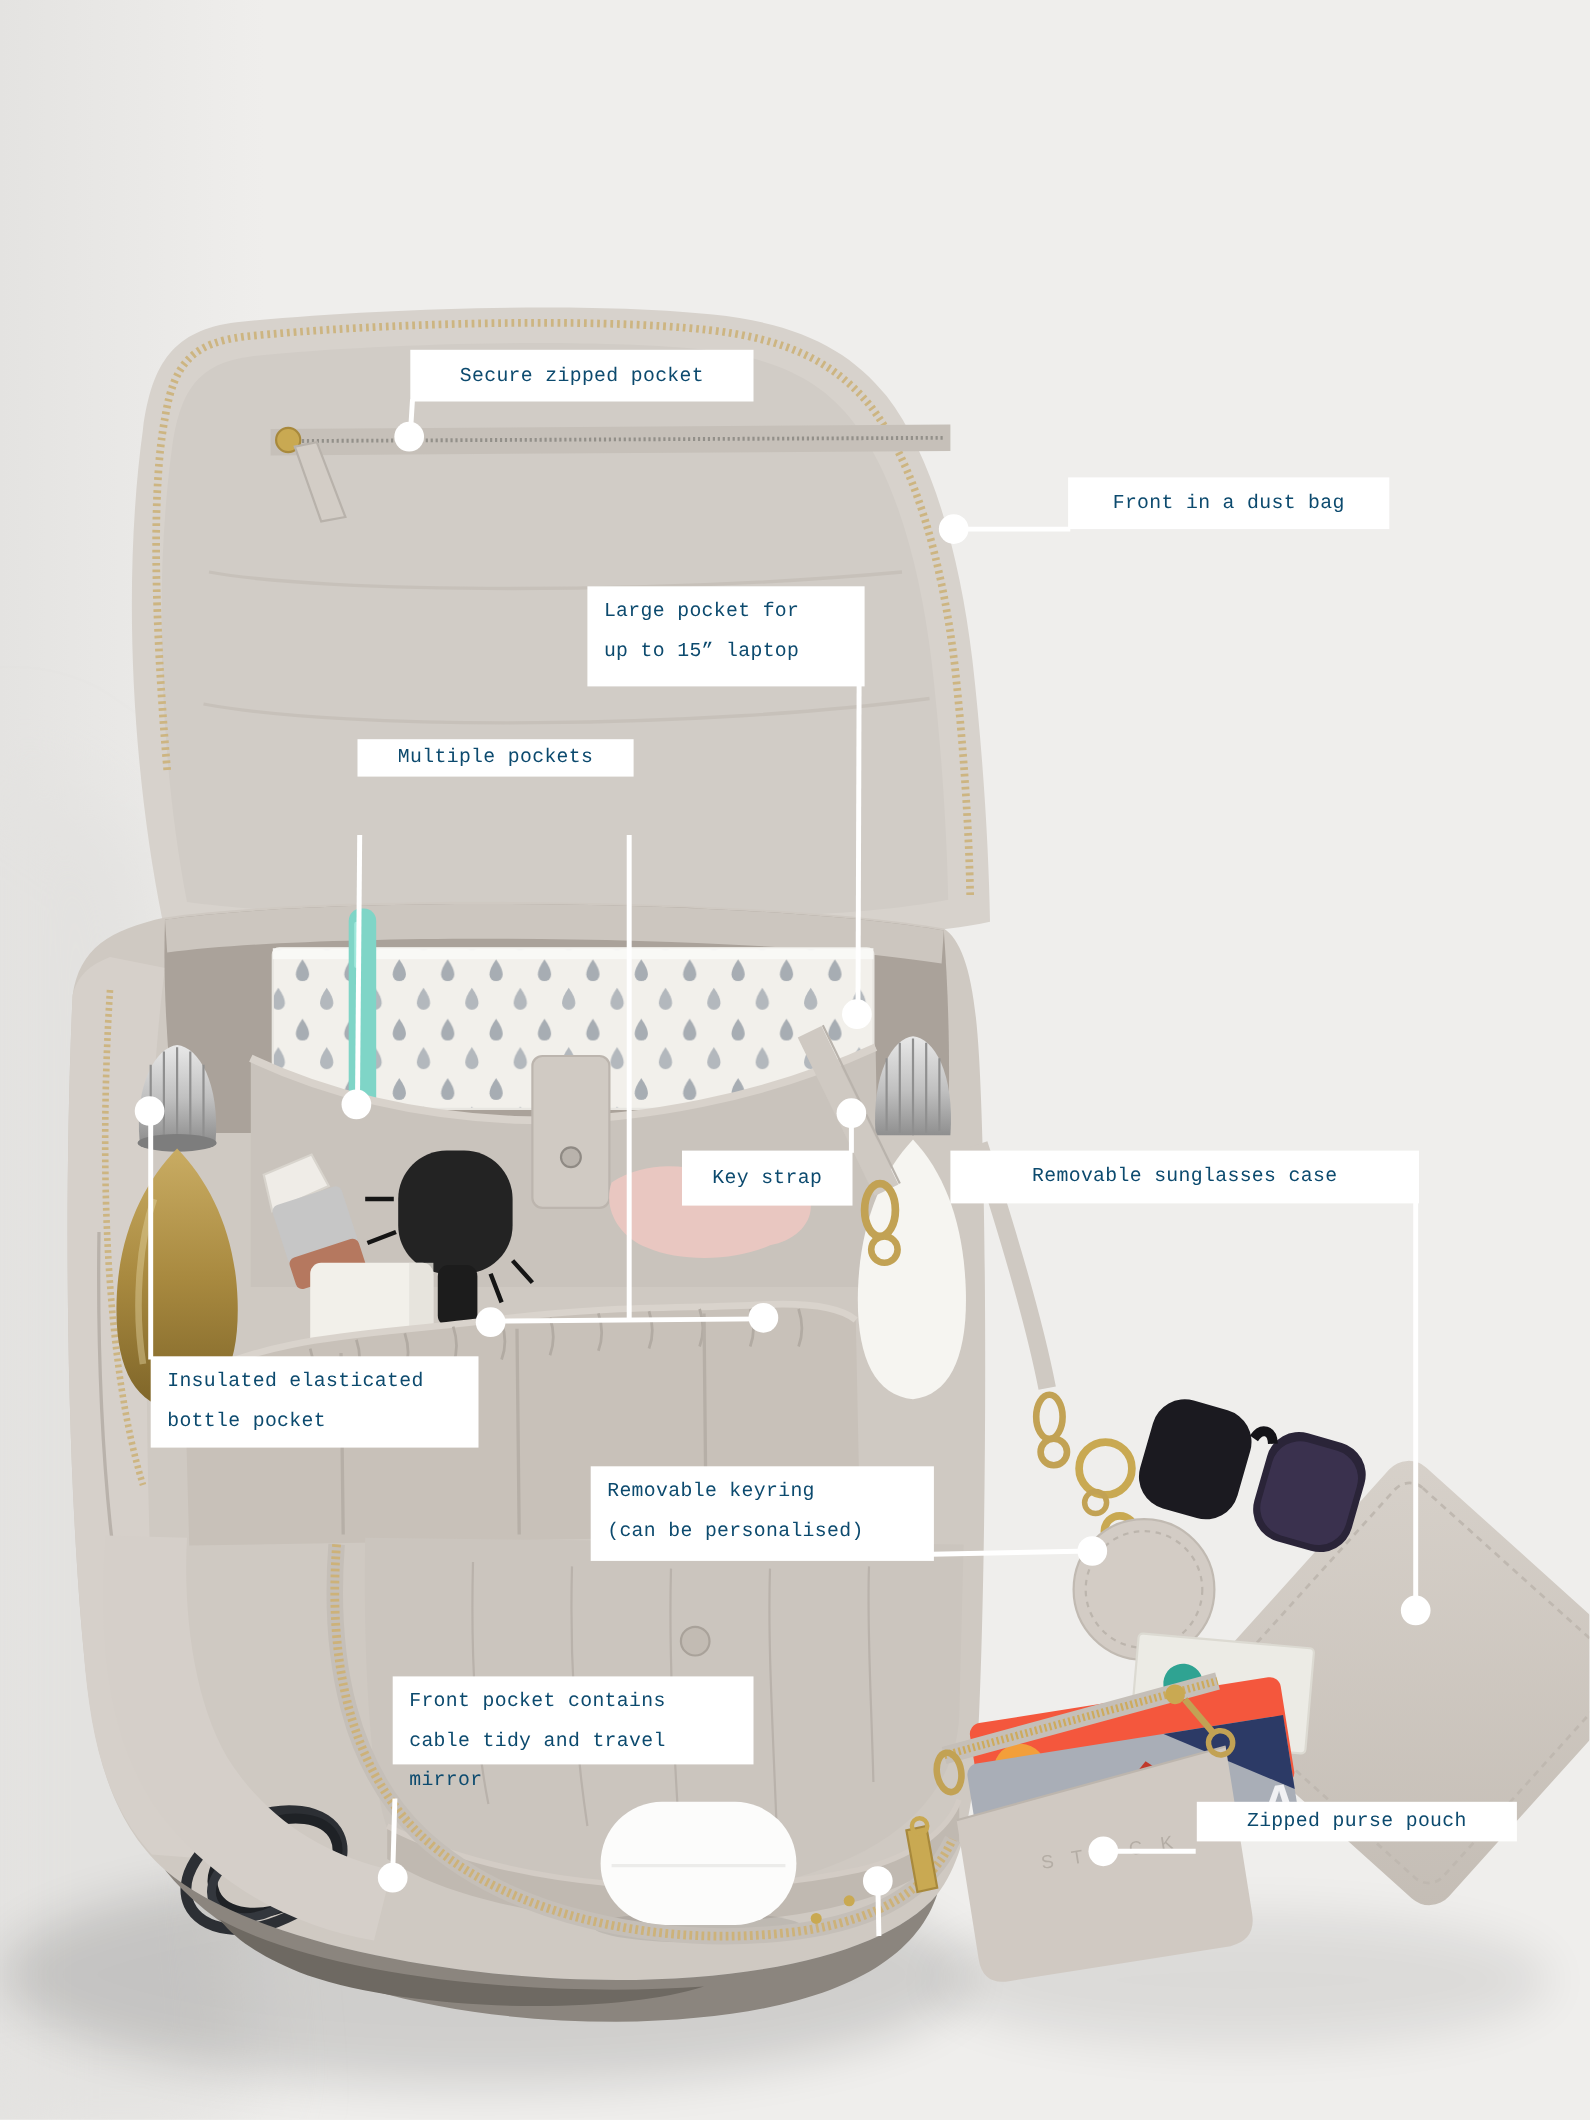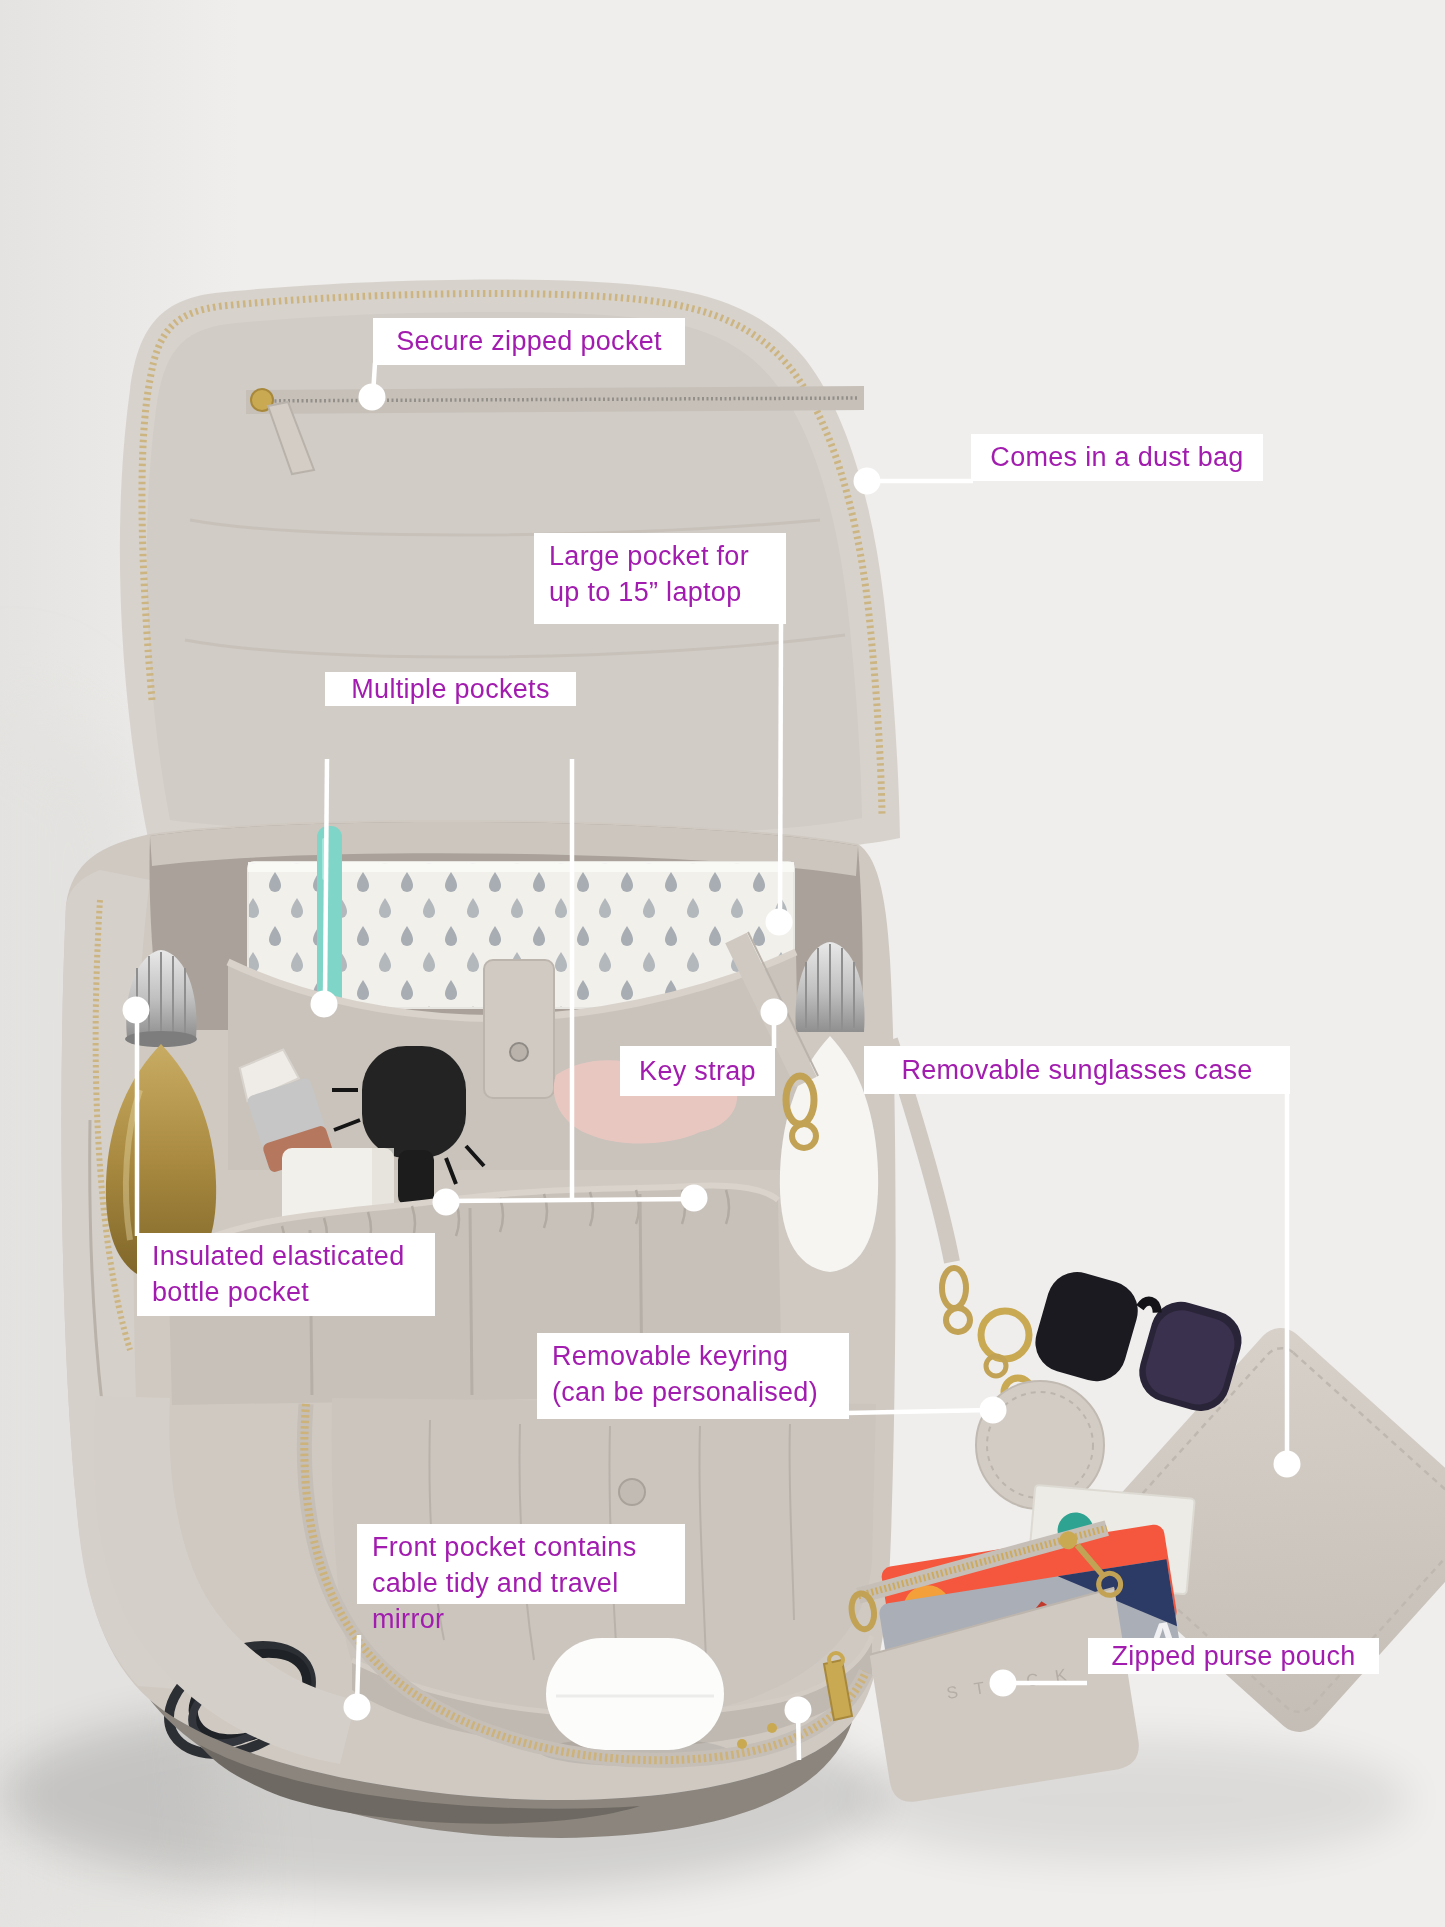--- a/index.html
+++ b/index.html
@@ -1,22 +1,22 @@
 <!DOCTYPE html>
 <html><head>
 <meta charset="utf-8">
 <style>
   html,body{margin:0;padding:0;background:#efeeec;}
   .stage{position:relative;width:1445px;height:1927px;overflow:hidden;background:#efeeec;
          font-family:"Liberation Sans",sans-serif;}
   .art,.overlay{position:absolute;left:0;top:0;width:1445px;height:1927px;}
   .overlay{z-index:5;pointer-events:none;}
   .labels{position:absolute;left:0;top:0;width:100%;height:100%;z-index:6;}
-  .callout{position:absolute;background:#ffffff;color:#a21caf;font-size:27px;
-           letter-spacing:.3px;box-sizing:border-box;white-space:pre-line;}
+  .callout{position:absolute;background:#ffffff;color:#0c4a6e;font-size:18px;
+           letter-spacing:.3px;box-sizing:border-box;white-space:pre-line;font-family:Liberation Mono, monospace;}
   .c-center{display:flex;align-items:center;justify-content:center;text-align:center;}
   .c-left{padding:5px 15px;line-height:36px;}
 </style>
 </head>
 <body>
 
 <div class="stage">
 
   <svg class="art" viewBox="0 0 1445 1927">
     <defs>
@@ -273,21 +273,21 @@
       <circle cx="136" cy="1010" r="13.5"></circle>
       <circle cx="993" cy="1410" r="13.5"></circle>
       <circle cx="357" cy="1707" r="13.5"></circle>
       <circle cx="1003" cy="1683" r="13.5"></circle>
       <circle cx="798" cy="1710" r="13.5"></circle>
     </g>
   </svg>
 
   <div class="labels">
     <div class="callout c-center" style="left:373px;top:318px;width:312px;height:47px">Secure zipped pocket</div>
-    <div class="callout c-center" style="left:971px;top:434px;width:292px;height:47px">Comes in a dust bag</div>
+    <div class="callout c-center" style="left:971px;top:434px;width:292px;height:47px">Front in a dust bag</div>
     <div class="callout c-left" style="left:534px;top:533px;width:252px;height:91px">Large pocket for
 up to 15” laptop</div>
     <div class="callout c-center" style="left:325px;top:672px;width:251px;height:34px">Multiple pockets</div>
     <div class="callout c-center" style="left:620px;top:1046px;width:155px;height:50px">Key strap</div>
     <div class="callout c-center" style="left:864px;top:1046px;width:426px;height:48px">Removable sunglasses case</div>
     <div class="callout c-left" style="left:537px;top:1333px;width:312px;height:86px">Removable keyring
 (can be personalised)</div>
     <div class="callout c-left" style="left:137px;top:1233px;width:298px;height:83px">Insulated elasticated
 bottle pocket</div>
     <div class="callout c-left" style="left:357px;top:1524px;width:328px;height:80px">Front pocket contains

